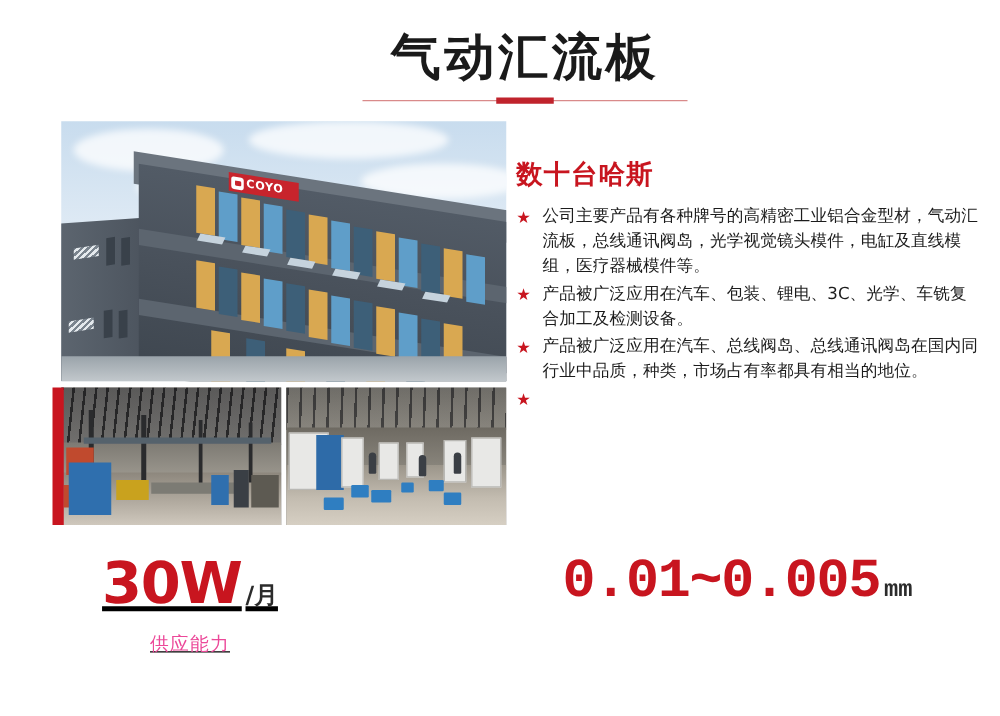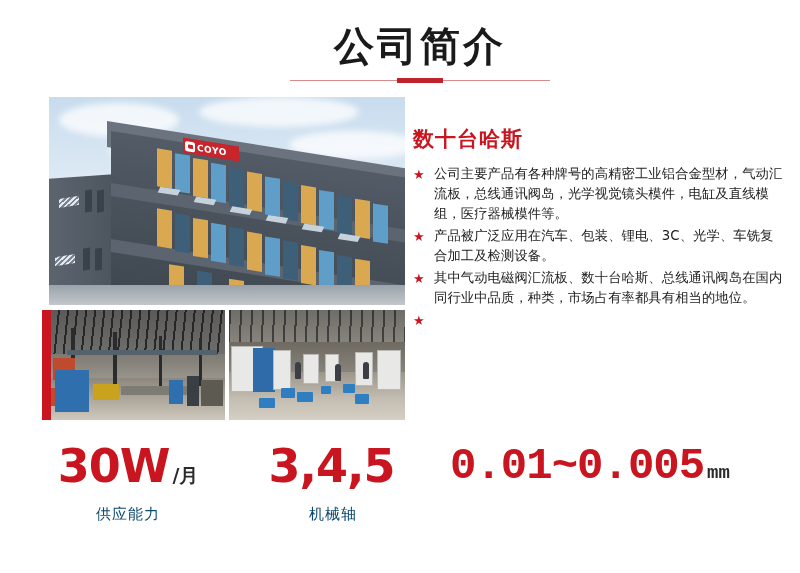--- a/index.html
+++ b/index.html
@@ -390,40 +390,40 @@
   .stat-value .unit {
     color: #2b2b2b;
     font-size: 19px;
     font-weight: bold;
     letter-spacing: 0;
     margin-left: 3px;
   }
   .stat-label {
     margin-top: 4px;
     font-size: 15px;
-    color: #0c4a6e;
+    color: #ec4899;
     letter-spacing: 1px;
     font-family: "DejaVu Sans", "Liberation Sans", sans-serif;
   }
 
-  .stat-1 { left: 28px;  top: 0; width: 200px; }
+  .stat-1 { left: 52px;  top: 0; width: 200px; text-decoration: underline; }
   .stat-2 { left: 258px; top: 0; width: 150px; }
   .stat-3 { left: 420px; top: 0; width: 340px; }
 
   .stat-1 .stat-value { font-size: 46px; }
   .stat-2 .stat-value { font-size: 46px; }
   .stat-3 .stat-value { font-size: 44px; font-family: Liberation Mono, monospace; }
 </style>
 </head>
 <body>
 
 <div id="page">
 
   <div class="title-block">
-    <div class="page-title">公司简介</div>
+    <div class="page-title">气动汇流板</div>
     <div class="title-rule">
       <div class="thin"></div>
       <div class="thick"></div>
     </div>
   </div>
 
   <div class="photos">
 
     <div class="photo-main">
       <div class="sky-cloud" style="left:10px;  top:6px;  width:120px; height:34px;"></div>
@@ -549,39 +549,35 @@
       <li class="bullet">
         <span class="star">★</span>
         <span>公司主要产品有各种牌号的高精密工业铝合金型材，气动汇流板，总线通讯阀岛，光学视觉镜头模件，电缸及直线模组，医疗器械模件等。</span>
       </li>
       <li class="bullet">
         <span class="star">★</span>
         <span>产品被广泛应用在汽车、包装、锂电、3C、光学、车铣复合加工及检测设备。</span>
       </li>
       <li class="bullet">
         <span class="star">★</span>
-        <span>其中气动电磁阀汇流板、数十台哈斯、总线通讯阀岛在国内同行业中品质，种类，市场占有率都具有相当的地位。</span>
+        <span>产品被广泛应用在汽车、总线阀岛、总线通讯阀岛在国内同行业中品质，种类，市场占有率都具有相当的地位。</span>
       </li>
       <li class="bullet">
         <span class="star">★</span>
       </li>
     </ul>
   </div>
 
   <div class="stats">
 
     <div class="stat stat-1">
       <div class="stat-value"><span>30W</span><span class="unit">/月</span></div>
       <div class="stat-label">供应能力</div>
     </div>
 
-    <div class="stat stat-2">
-      <div class="stat-value"><span>3,4,5</span><span class="unit"></span></div>
-      <div class="stat-label">机械轴</div>
-    </div>
 
     <div class="stat stat-3">
       <div class="stat-value"><span>0.01~0.005</span><span class="unit">mm</span></div>
     </div>
 
   </div>
 
 </div>
 
 </body></html>

